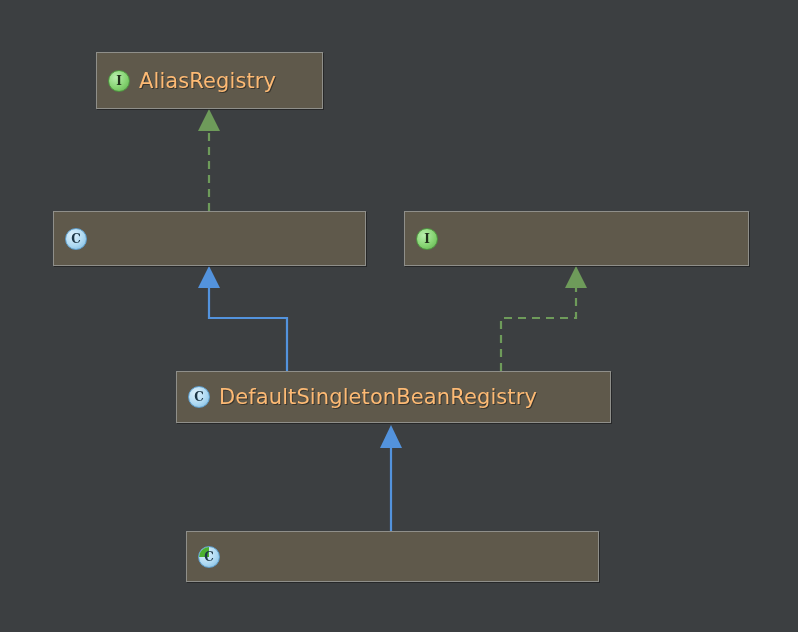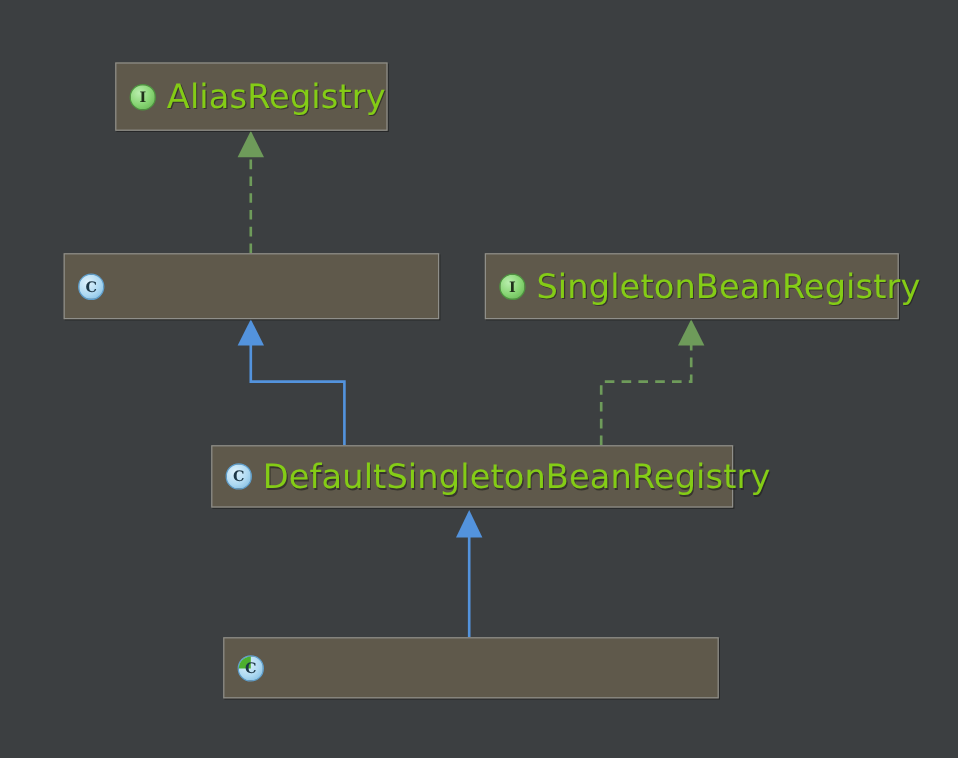--- a/index.html
+++ b/index.html
@@ -74,22 +74,22 @@
     width: 11px;
     height: 11px;
     background: #4caf2f;
     border-top-left-radius: 11px;
   }
   .node-icon .glyph {
     position: relative;
     z-index: 2;
   }
   .node-label {
-    color: #84cc16;
-    font-size: 28px;
+    color: #fdba74;
+    font-size: 21px;
     letter-spacing: 0.1px;
     white-space: nowrap;
     text-shadow: 1px 1px 0 rgba(28,28,26,0.6);
   }
 </style>
 </head>
 <body>
 
 <div id="canvas">
 
@@ -127,21 +127,20 @@
   <div class="node" id="node-simple-alias-registry" style="left:53px; top:211px; width:313px; height:55px;">
     <span class="node-icon icon-class">
       <span class="glyph">C</span>
     </span>
   </div>
 
   <div class="node" id="node-singleton-bean-registry" style="left:404px; top:211px; width:345px; height:55px;">
     <span class="node-icon icon-interface">
       <span class="glyph">I</span>
     </span>
-    <span class="node-label">SingletonBeanRegistry</span>
   </div>
 
   <div class="node" id="node-default-singleton-bean-registry" style="left:176px; top:371px; width:435px; height:52px;">
     <span class="node-icon icon-class">
       <span class="glyph">C</span>
     </span>
     <span class="node-label">DefaultSingletonBeanRegistry</span>
   </div>
 
   <div class="node" id="node-factory-bean-registry-support" style="left:186px; top:531px; width:413px; height:51px;">

